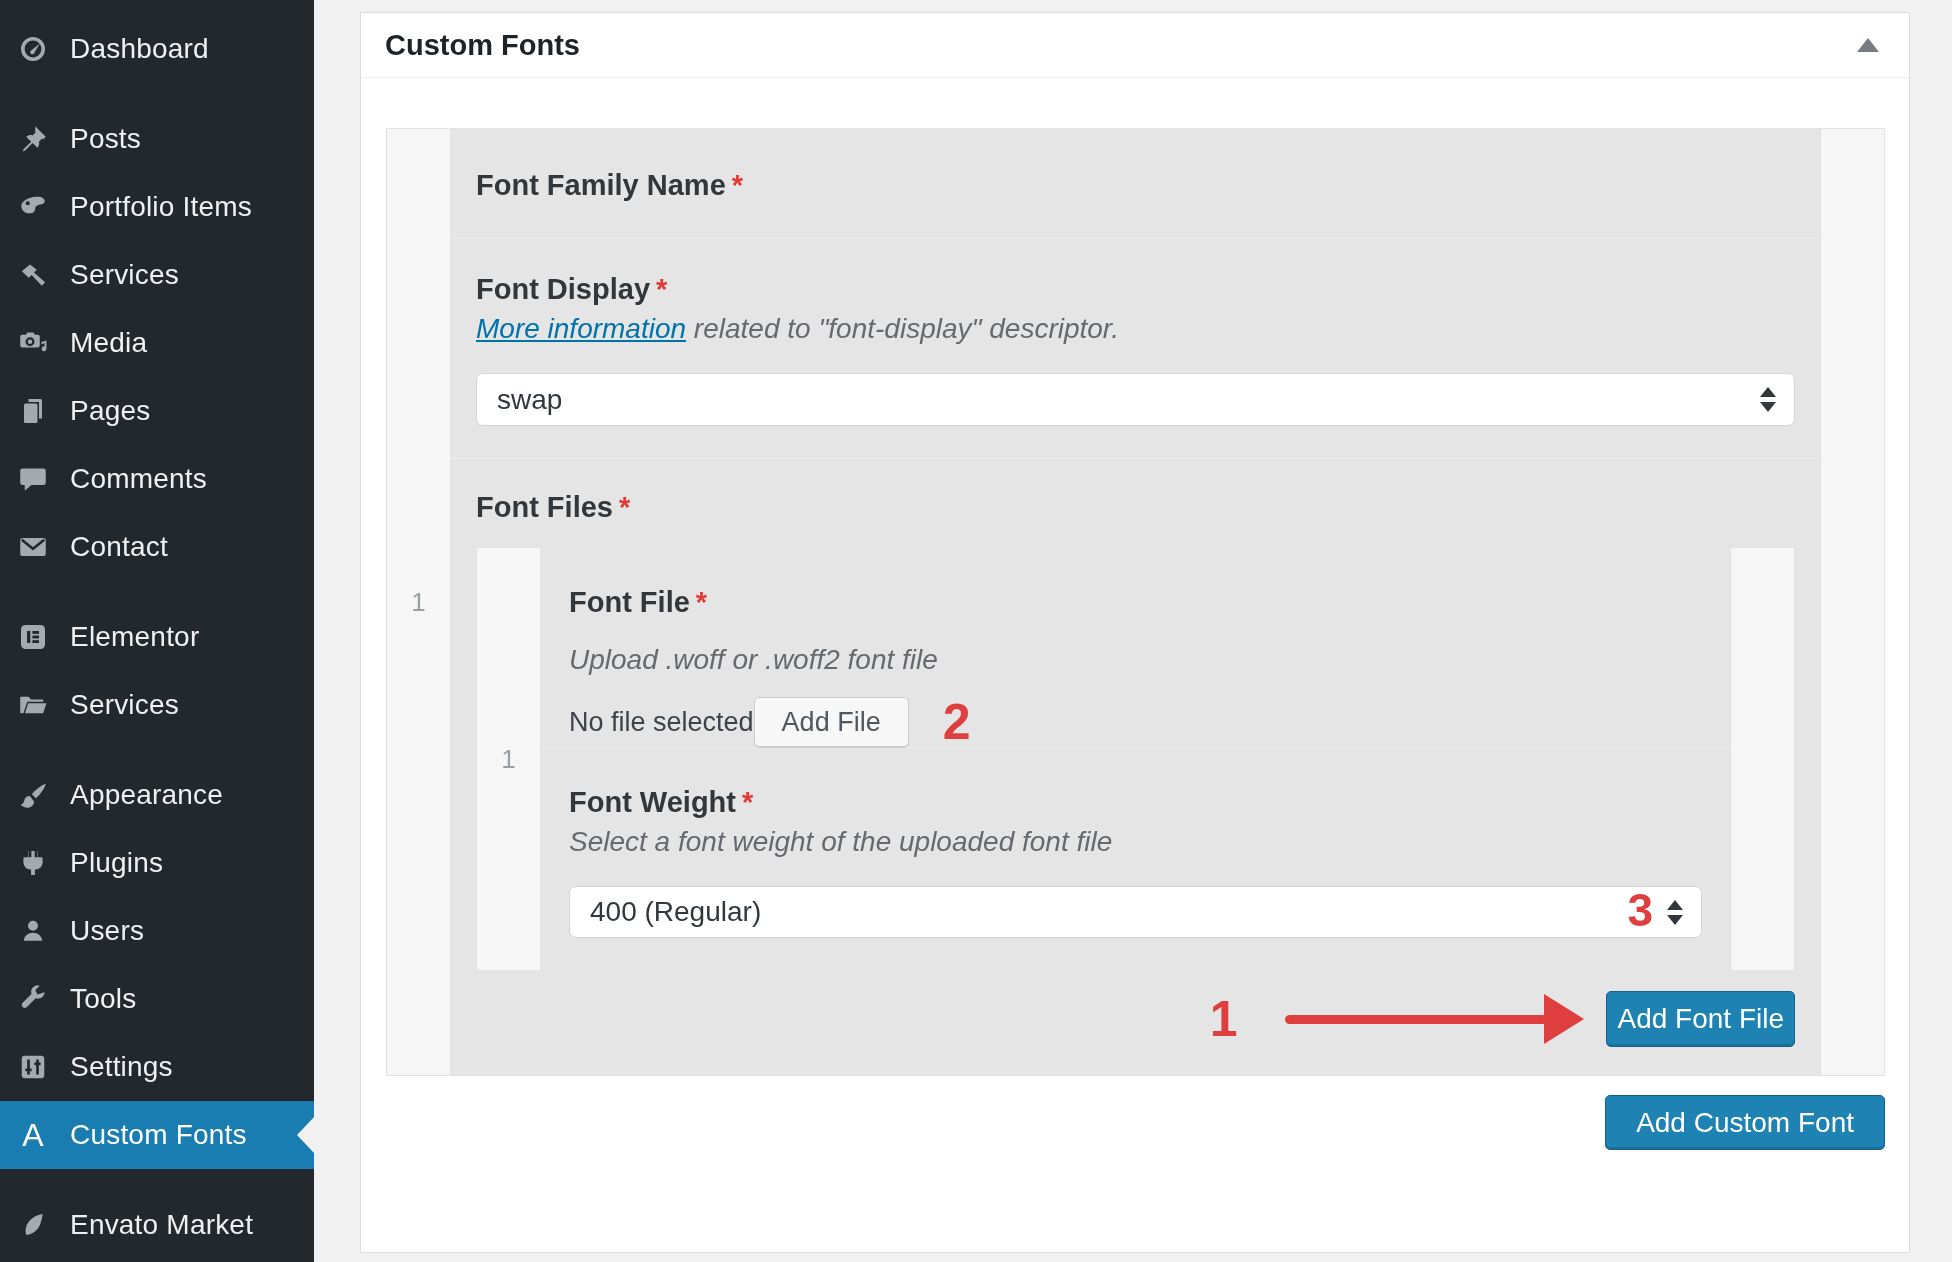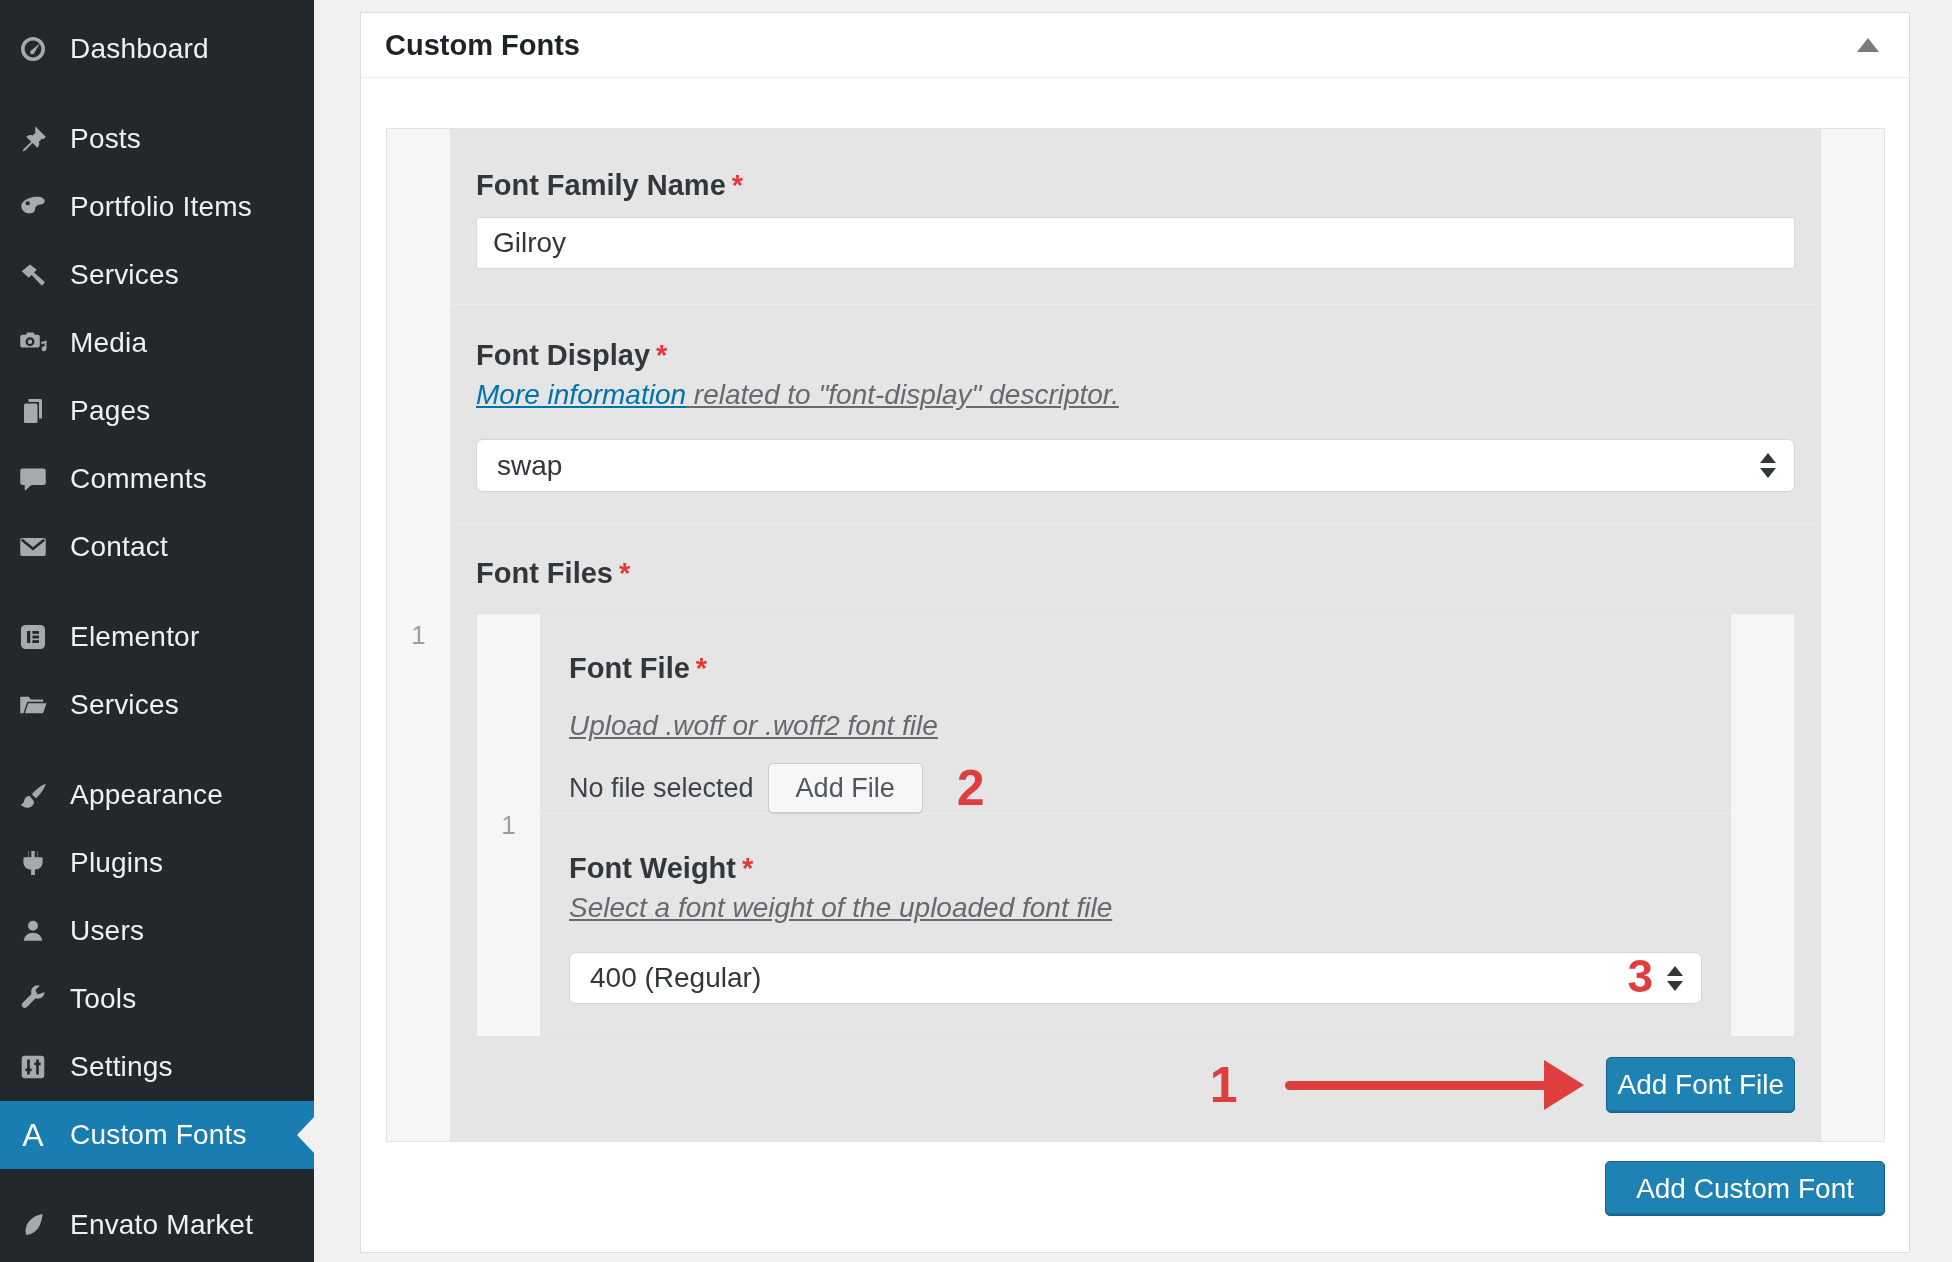--- a/index.html
+++ b/index.html
@@ -61,21 +61,21 @@
   }
   .num-col.left  { border-right:1px solid #e2e2e2; }
   .num-col.right { border-left:1px solid #e2e2e2; }
   .table-mid { flex:1; background:#e5e5e5; }
 
   .sect { padding:0 25px; }
   .sect.divided { border-bottom:1px solid #ececec; }
 
   .field-label { font-size:29px; font-weight:700; color:#32373c; line-height:36px; }
   .req { color:#e53935; font-weight:700; margin-left:6px; }
-  .desc { font-size:28px; font-style:italic; color:#666a6e; line-height:32px;text-decoration:underline; }
+  .desc { font-size:28px; font-style:italic; color:#666a6e; line-height:32px; }
   .link { color:#0073aa; text-decoration:underline; cursor:pointer; }
 
   .sect-family { padding-top:38px; padding-bottom:35px; }
   .text-input {
     margin-top:14px; width:100%; height:52px; border:1px solid #dadada; border-radius:3px;
     font-family:"Liberation Sans",sans-serif; font-size:28px; color:#32373c; padding:0 16px;
     background:#fff; outline:none; display:block;
   }
 
   .sect-display { padding-top:32px; padding-bottom:32px; }
@@ -104,21 +104,21 @@
   .inner-sect { padding:0 28px; }
   .inner-sect.r1 { padding-top:36px; border-bottom:1px solid #ececec; }
   .inner-sect.r1 .desc { margin-top:24px; }
   .inner-sect.r2 { padding-top:36px; padding-bottom:32px; }
   .inner-sect.r2 .desc { margin-top:6px; }
   .inner-sect.r2 .selectbox { height:52px; }
 
   .file-row { margin-top:21px; display:flex; align-items:center; }
   .file-status { font-size:27px; color:#3c434a;text-align:right; }
   .btn-addfile {
-    margin-left:14px; height:50px; padding:0 27px; background:#f7f7f7;
+    height:50px; padding:0 27px; background:#f7f7f7;
     border:1px solid #cccccc; border-radius:5px; font-family:"Liberation Sans",sans-serif;
     font-size:27px; color:#50575e; cursor:pointer; box-shadow:0 1px 0 #cccccc;
   }
 
   .red-num { color:#df3e3e; font-size:50px; font-weight:700; line-height:1; }
   .ann-2 { margin-left:34px; }
   .ann-3 { font-size:46px; margin-right:14px; position:relative; top:-2px; }
 
   .btn-row { margin-top:20px; display:flex; align-items:center; justify-content:flex-end; }
   .arrow { display:flex; align-items:center; margin-left:48px; }
@@ -299,21 +299,20 @@
     <div class="tri-up"></div>
   </div>
 
   <div class="outer-table">
     <div class="num-col left">1</div>
 
     <div class="table-mid">
 
       <div class="sect sect-family divided">
         <div class="field-label"><span>Font Family Name</span><span class="req">*</span></div>
-        <input class="text-input" type="text" value="Gilroy" style="">
       </div>
 
       <div class="sect sect-display divided">
         <div class="field-label"><span>Font Display</span><span class="req">*</span></div>
         <div class="desc"><span class="link">More information</span><span> related to "font-display" descriptor.</span></div>
         <div class="selectbox">
           <span>swap</span>
           <span class="sel-right">
               <span class="stepper">
                 <span class="up"></span>

